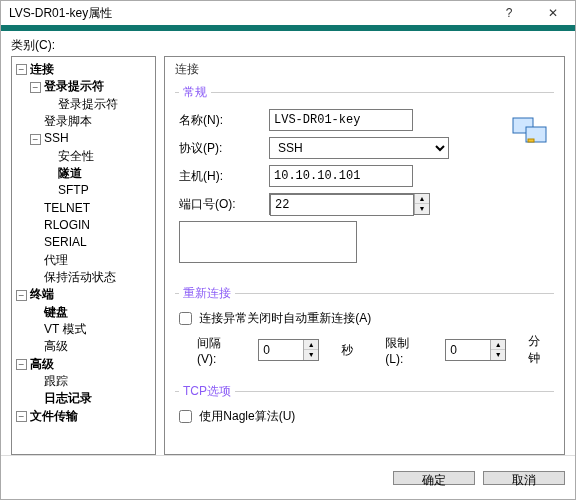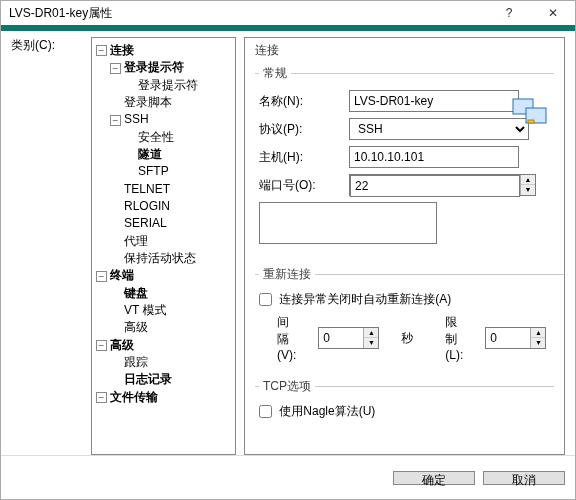--- a/index.html
+++ b/index.html
@@ -1,39 +1,39 @@
 <!DOCTYPE html>
 <html><head>
 <meta charset="utf-8">
 <style>
 * { box-sizing: border-box; margin: 0; padding: 0; font-family: "Microsoft YaHei", "SimSun", Tahoma, sans-serif; font-size: 12px; }
 html, body { width: 576px; height: 500px; background: #fff; }
 .window { width: 576px; height: 500px; border: 1px solid #aaa; display: flex; flex-direction: column; background: #fff; }
 .titlebar { height: 30px; display: flex; align-items: center; padding: 0 0 0 8px; border-bottom: 6px solid #0f766e; }
 .titlebar .title { flex: 1; font-size: 12px; color: #000; }
 .titlebar .winbtn { width: 44px; height: 29px; display: flex; align-items: center; justify-content: center; color: #333; }
-.body { flex: 1; padding: 6px 10px 0 10px; display: flex; flex-direction: row; overflow: hidden; }
+.body { flex: 1; padding: 6px 10px 0 10px; display: flex; flex-direction: column; overflow: hidden; }
 .cat-label { margin-bottom: 2px; }
-.splitrow { flex: 1; display: flex; gap: 8px; overflow: hidden; margin-left: 36px; }
+.splitrow { flex: 1; display: flex; gap: 8px; overflow: hidden; }
 .tree { width: 145px; border: 1px solid #888; padding: 4px 2px; overflow: auto; }
 .tree ul { list-style: none; padding-left: 14px; }
 .tree > ul { padding-left: 2px; }
 .tree li { line-height: 17px; white-space: nowrap; }
 .tree .toggle { display: inline-block; width: 11px; height: 11px; border: 1px solid #888; text-align: center; line-height: 9px; font-size: 10px; margin-right: 3px; vertical-align: middle; color: #555; }
 .tree .spacer { display: inline-block; width: 14px; }
 .tree .lbl { vertical-align: middle; }
 .tree .bold > .lbl { font-weight: bold; }
 .right { flex: 1; border: 1px solid #888; padding: 4px 10px 8px 10px; overflow: hidden; }
 .right h3 { font-size: 12px; color: #333; font-weight: normal; margin-bottom: 6px; }
 fieldset { border: 1px solid #ccc; border-left: none; border-right: none; border-bottom: none; padding: 8px 4px 10px 4px; margin-bottom: 6px; position: relative; }
-fieldset legend { padding: 0 4px; color: #404040; }
+fieldset legend { padding: 0 4px; color: #8b5cf6; }
 .row { display: flex; align-items: center; margin-bottom: 6px; }
 .row .flabel { width: 90px; }
 .row input[type=text], .row select { height: 22px; border: 1px solid #7a7a7a; padding: 0 4px; background: #fff; }
-.row input[type=text] { width: 170px; }
+.row input[type=text] { width: 144px; font-family: Liberation Mono, monospace; }
 .row select { width: 180px; }
 .spin-wrap { display: inline-flex; border: 1px solid #7a7a7a; height: 22px; }
 .spin-wrap input { border: none; width: 44px; padding: 0 4px; height: 20px; outline: none; }
 .spin-wrap .arrows { display: flex; flex-direction: column; border-left: 1px solid #aaa; }
 .spin-wrap .arrows span { width: 14px; height: 10px; font-size: 7px; line-height: 9px; text-align: center; background: #eee; border-bottom: 1px solid #ccc; }
 .spin-wrap .arrows span:last-child { border-bottom: none; }
 textarea { width: 178px; height: 42px; border: 1px solid #7a7a7a; resize: none; }
 .reconnect-row { display: flex; align-items: center; gap: 22px; margin-top: 6px; }
 .reconnect-row .lbl2 { margin-left: 18px; }
 .icon-right { position: absolute; right: 6px; top: 14px; }

